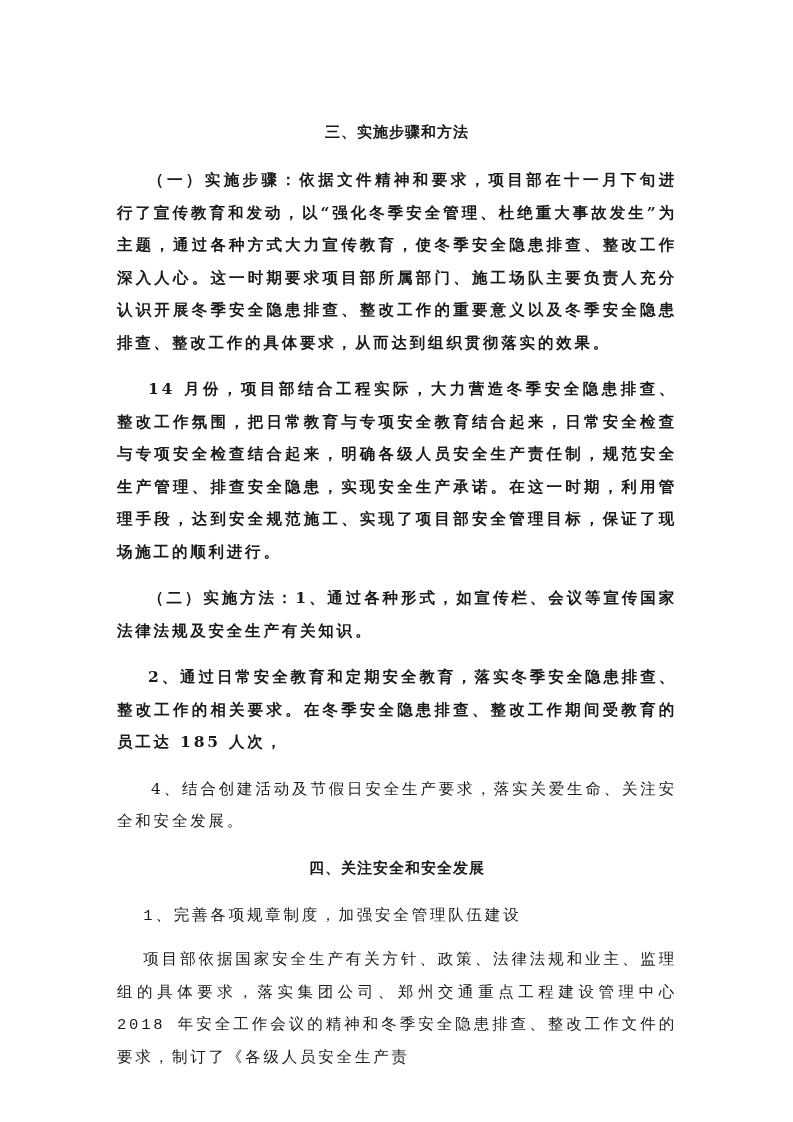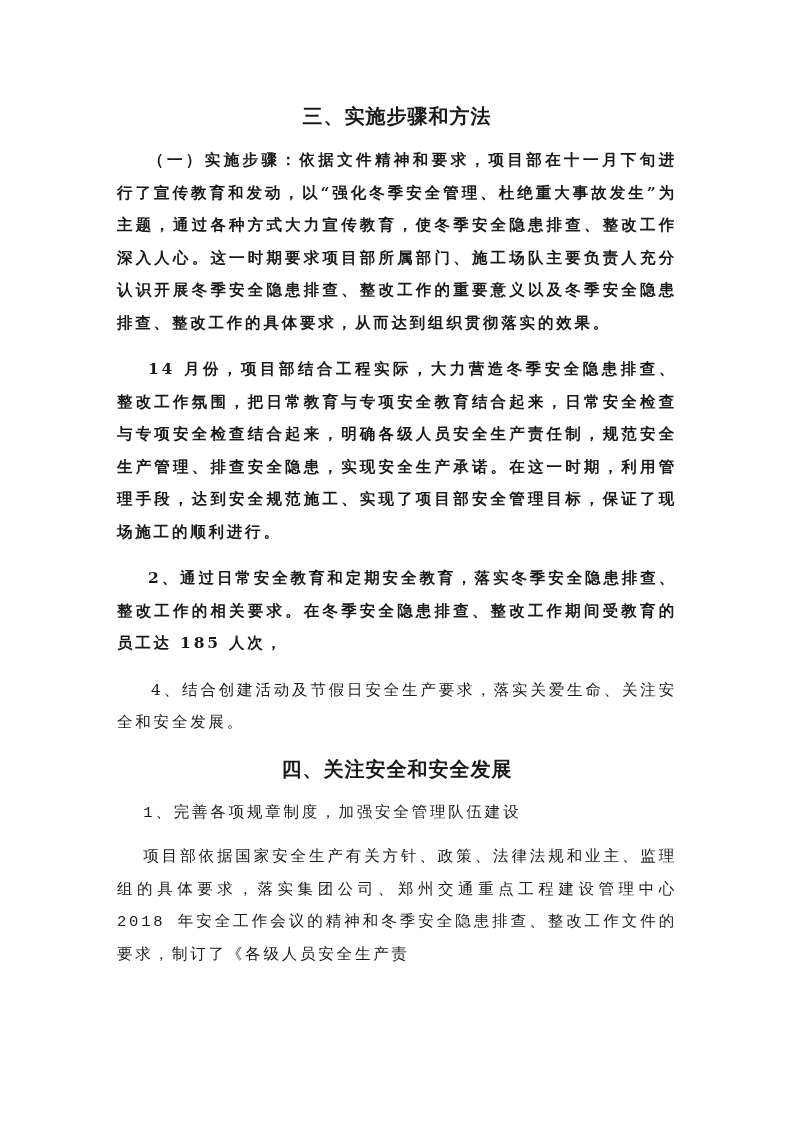--- a/index.html
+++ b/index.html
@@ -16,24 +16,24 @@
     color: #1a1a1a;
   }
   .page {
     position: absolute;
     left: 117px;
     top: 100px;
     width: 560px;
   }
   .heading {
     text-align: center;
-    font-size: 20px;
+    font-size: 15px;
     font-weight: bold;
     line-height: 32px;
-    margin: 0;
+    margin: 16px;
     letter-spacing: 1px;
   }
   .para {
     font-size: 15.5px;
     line-height: 32.5px;
     letter-spacing: 2.8px;
     text-align: justify;
     margin: 0;
   }
   .indent { text-indent: 2em; font-weight: bold; }
@@ -46,20 +46,21 @@
 <body>
 
 <div class="page">
 
   <h2 class="heading">三、实施步骤和方法</h2>
 
   <p class="para indent gap-sm">（一）实施步骤：依据文件精神和要求，项目部在十一月下旬进行了宣传教育和发动，以“强化冬季安全管理、杜绝重大事故发生”为主题，通过各种方式大力宣传教育，使冬季安全隐患排查、整改工作深入人心。这一时期要求项目部所属部门、施工场队主要负责人充分认识开展冬季安全隐患排查、整改工作的重要意义以及冬季安全隐患排查、整改工作的具体要求，从而达到组织贯彻落实的效果。</p>
 
   <p class="para indent gap-md">14 月份，项目部结合工程实际，大力营造冬季安全隐患排查、整改工作氛围，把日常教育与专项安全教育结合起来，日常安全检查与专项安全检查结合起来，明确各级人员安全生产责任制，规范安全生产管理、排查安全隐患，实现安全生产承诺。在这一时期，利用管理手段，达到安全规范施工、实现了项目部安全管理目标，保证了现场施工的顺利进行。</p>
 
+  <p class="para indent gap-md">（二）实施方法：1、通过各种形式，如宣传栏、会议等宣传国家法律法规及安全生产有关知识。</p>
 
   <p class="para indent gap-md">2、通过日常安全教育和定期安全教育，落实冬季安全隐患排查、整改工作的相关要求。在冬季安全隐患排查、整改工作期间受教育的员工达 185 人次，</p>
 
 
   <p class="para indent-lg gap-md">4、结合创建活动及节假日安全生产要求，落实关爱生命、关注安全和安全发展。</p>
 
   <h2 class="heading gap-md">四、关注安全和安全发展</h2>
 
   <p class="para indent-sm gap-sm">1、完善各项规章制度，加强安全管理队伍建设</p>
 

